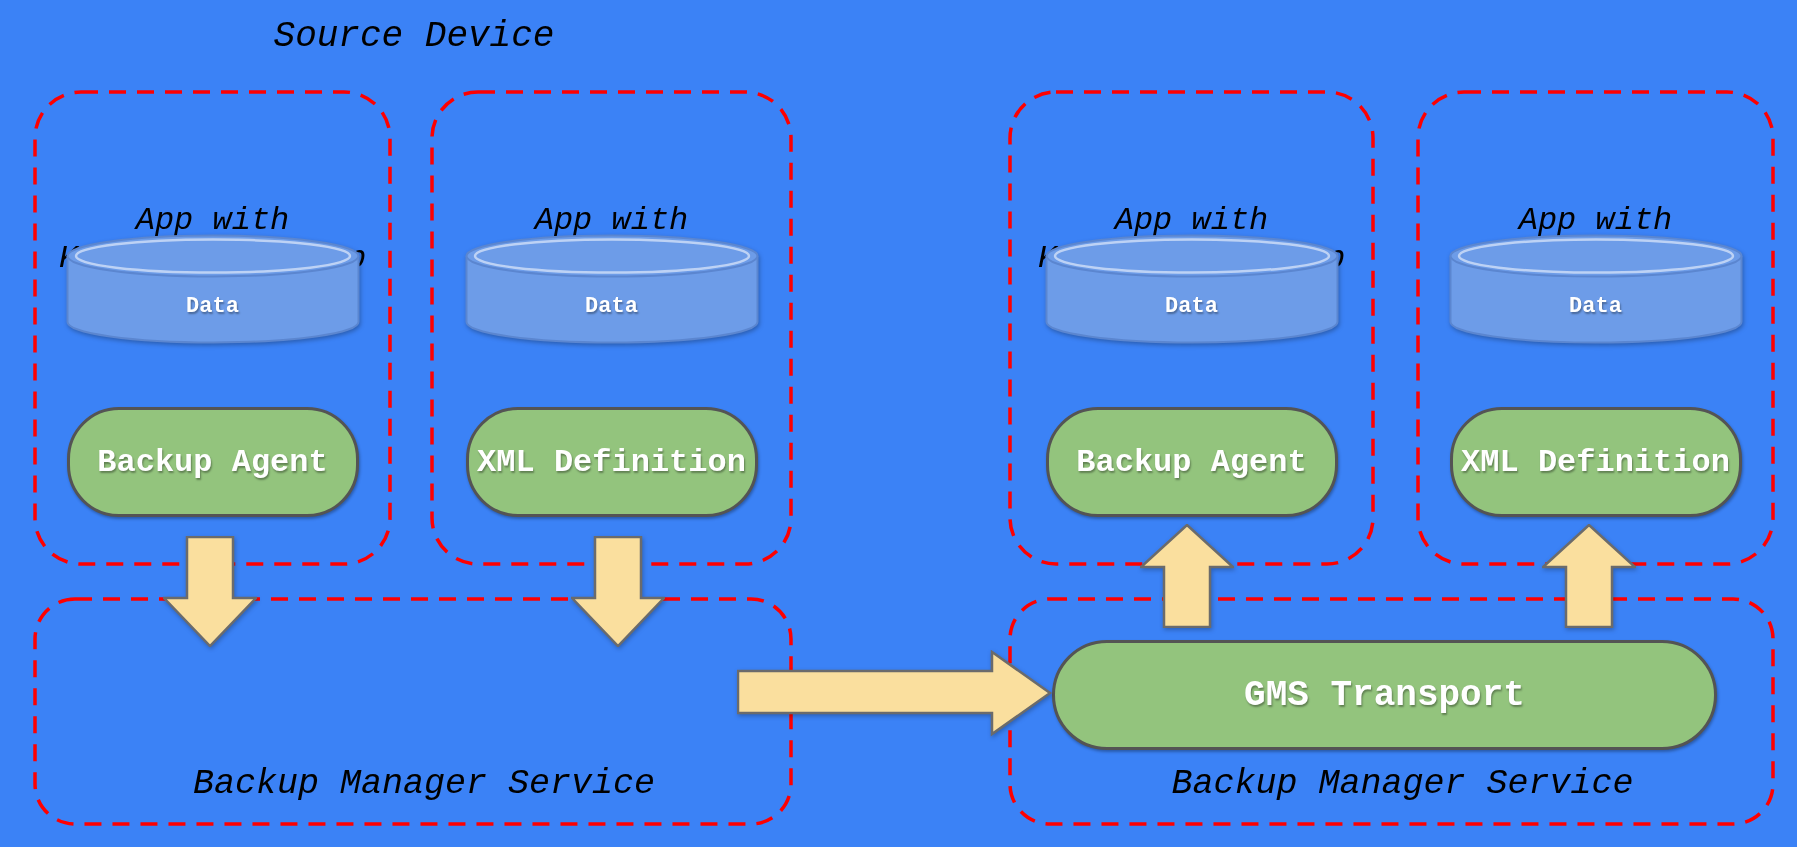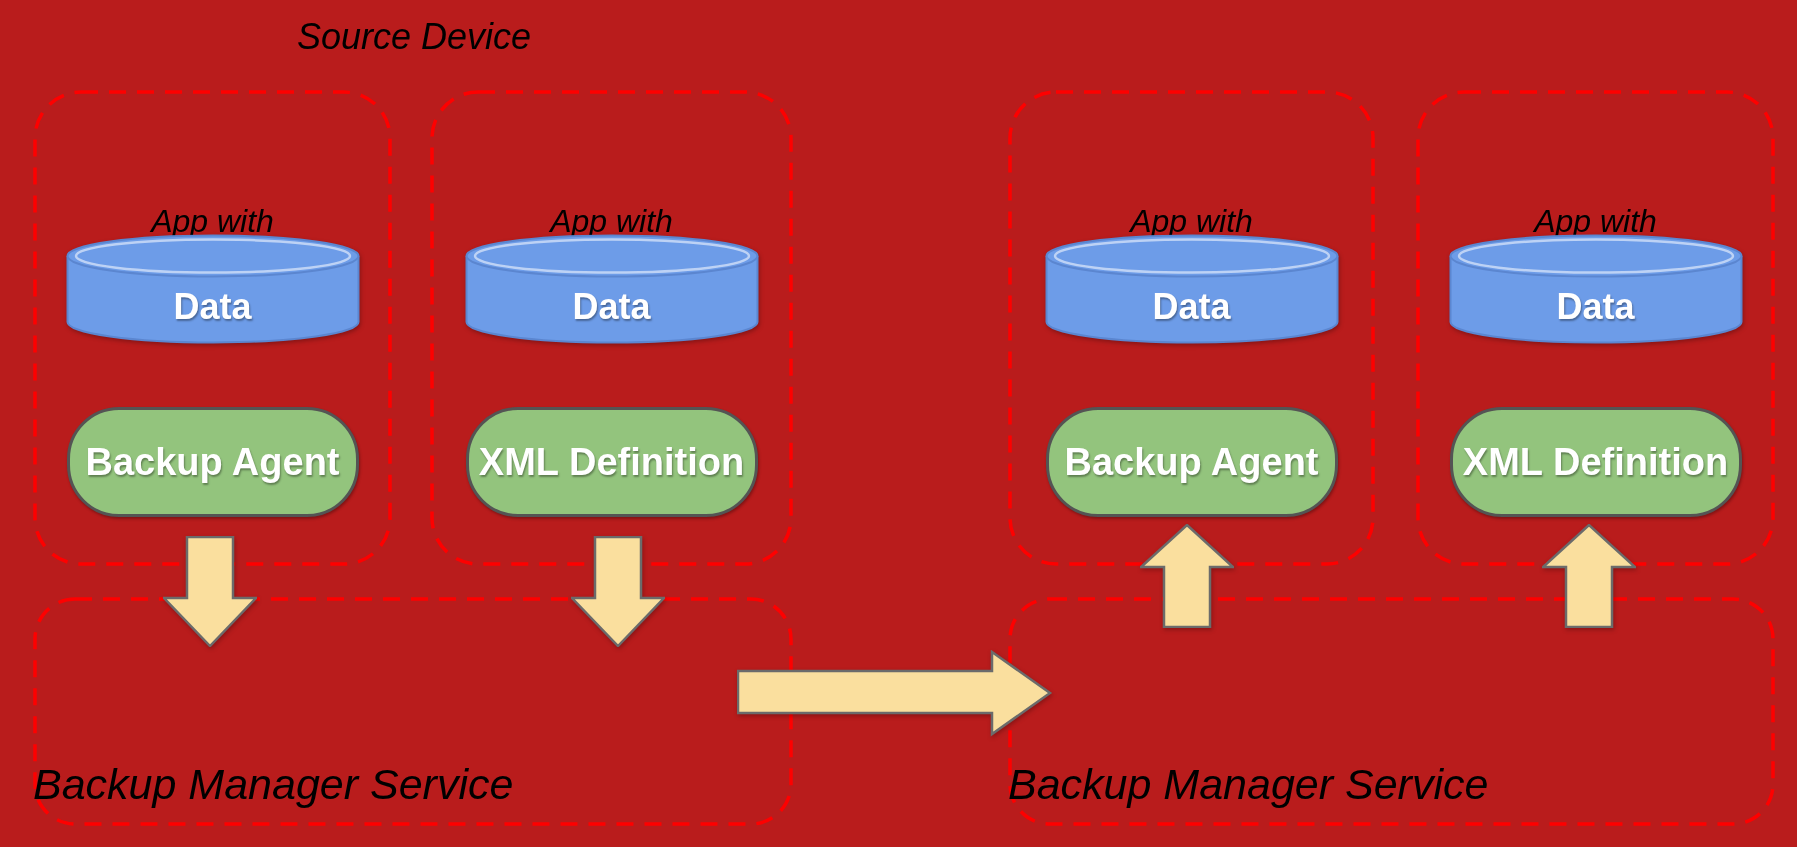--- a/index.html
+++ b/index.html
@@ -1,52 +1,52 @@
 <!DOCTYPE html>
 <html><head>
 <meta charset="utf-8">
 <style>
   html,body{margin:0;padding:0;background:#ffffff;}
   .stage{
-    position:relative;width:1797px;height:847px;background:#b91c1c;overflow:hidden;
-    font-family:Liberation Sans, sans-serif;
+    position:relative;width:1797px;height:847px;background:#3b82f6;overflow:hidden;
+    font-family:Liberation Mono, monospace;
   }
   
   .dashbox{position:absolute;}
   .dashbox svg{position:absolute;left:0;top:0;}
   .dashbox rect{fill:none;stroke:#fe0000;stroke-width:3.5;stroke-dasharray:17 11;}
   
   .device-title{
     position:absolute;top:14px;width:500px;height:46px;line-height:46px;
     text-align:center;font-style:italic;font-size:36px;color:#000;
   }
   .app-title{
     position:absolute;top:112px;left:0;width:100%;
     text-align:center;font-style:italic;font-size:32px;line-height:38px;color:#000;
   }
   
   .cyl{position:absolute;top:143px;left:50%;transform:translateX(-50%);width:295px;height:112px;
        filter:drop-shadow(1px 2px 2px rgba(0,0,0,0.28));}
   .cyl-label{
     position:absolute;top:56px;left:0;width:100%;height:36px;line-height:36px;
-    text-align:center;font-weight:bold;font-size:36px;color:#fff;
+    text-align:center;font-weight:bold;font-size:22px;color:#fff;
     text-shadow:1px 2px 2px rgba(0,0,0,0.35);
   }
   
   .pill{
     position:absolute;background:#93c47d;border:3px solid #545454;border-radius:52px;
     display:flex;align-items:center;justify-content:center;
-    font-weight:bold;font-size:38px;color:#fff;text-shadow:1px 2px 2px rgba(0,0,0,0.35);
+    font-weight:bold;font-size:32px;color:#fff;text-shadow:1px 2px 2px rgba(0,0,0,0.35);
     box-shadow:1px 2px 3px rgba(0,0,0,0.30);box-sizing:border-box;
   }
   .component-pill{top:317px;left:50%;transform:translateX(-50%);width:292px;height:110px;}
   .transport-pill{height:110px;font-size:36px;border-radius:55px;}
   .service-label{
-    position:absolute;top:166px;left:0;width:100%;height:42px;line-height:42px;
-    text-align:left;font-style:italic;font-size:43px;color:#000;
+    position:absolute;top:166px;left:11px;width:100%;height:42px;line-height:42px;
+    text-align:center;font-style:italic;font-size:35px;color:#000;
   }
   
   .arrow{position:absolute;filter:drop-shadow(1px 2px 2px rgba(0,0,0,0.25));z-index:5;}
   .arrow polygon{fill:#fadf9e;stroke:#6b6b6b;stroke-width:2.5;stroke-linejoin:miter;}
 </style>
 </head>
 <body>
 
 <div class="stage">
 
@@ -140,20 +140,23 @@
     <svg width="760" height="229">
         <rect x="2" y="2" width="756" height="225" rx="40"></rect>
       </svg>
     <div class="service-label">Backup Manager Service</div>
   </div>
 
   <div class="dashbox" style="left:1008px;top:597px;width:767px;height:229px;">
     <svg width="767" height="229">
         <rect x="2" y="2" width="763" height="225" rx="40"></rect>
       </svg>
+    <div class="pill transport-pill" style="left:44px;top:43px;width:665px;">
+      <span>GMS Transport</span>
+    </div>
     <div class="service-label">Backup Manager Service</div>
   </div>
 
   <svg class="arrow" style="left:163px;top:536px;" width="94" height="111" viewBox="0 0 94 111">
     <polygon points="24,1 70,1 70,62 93,62 47,110 1,62 24,62"></polygon>
   </svg>
   <svg class="arrow" style="left:571px;top:536px;" width="94" height="111" viewBox="0 0 94 111">
     <polygon points="24,1 70,1 70,62 93,62 47,110 1,62 24,62"></polygon>
   </svg>
   <svg class="arrow" style="left:1140px;top:524px;" width="94" height="104" viewBox="0 0 94 104">

